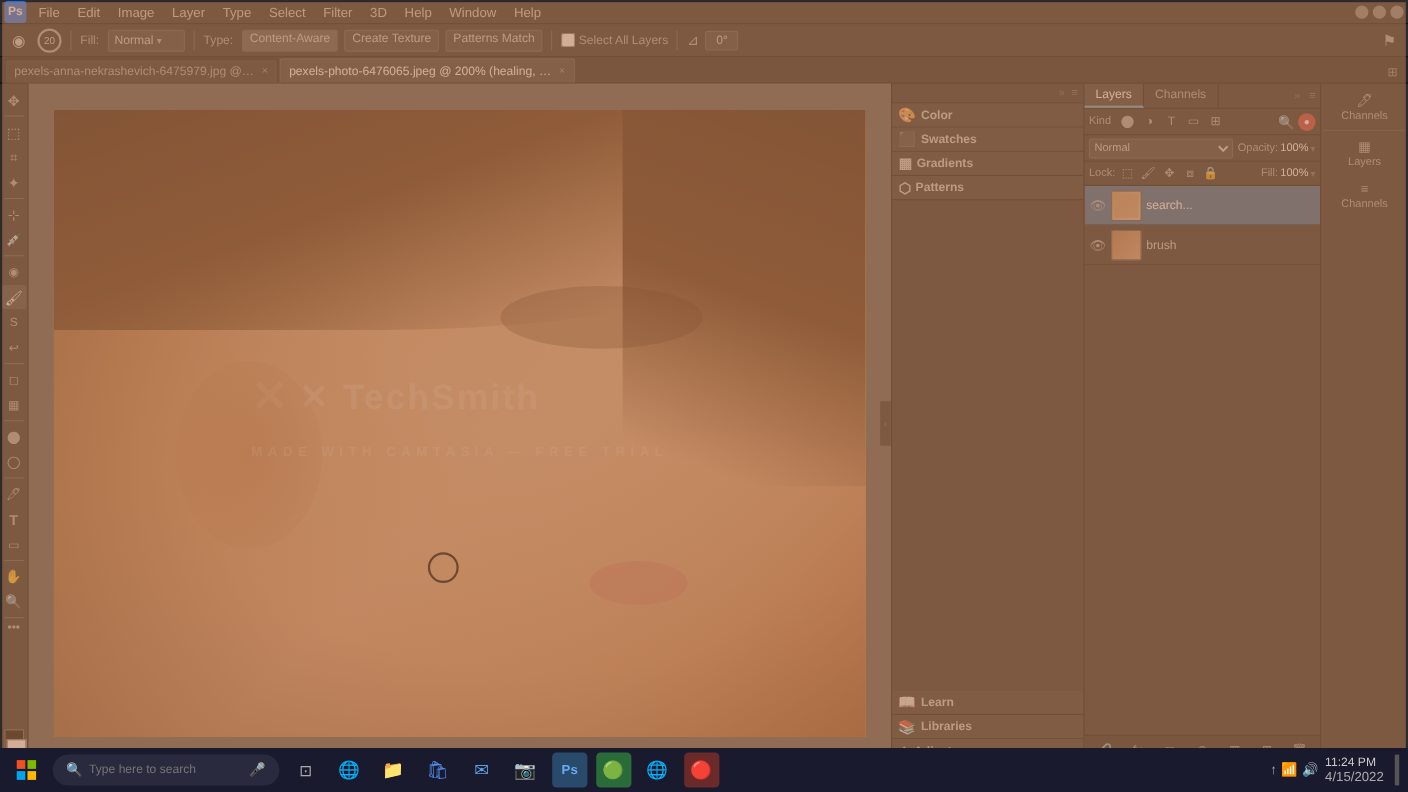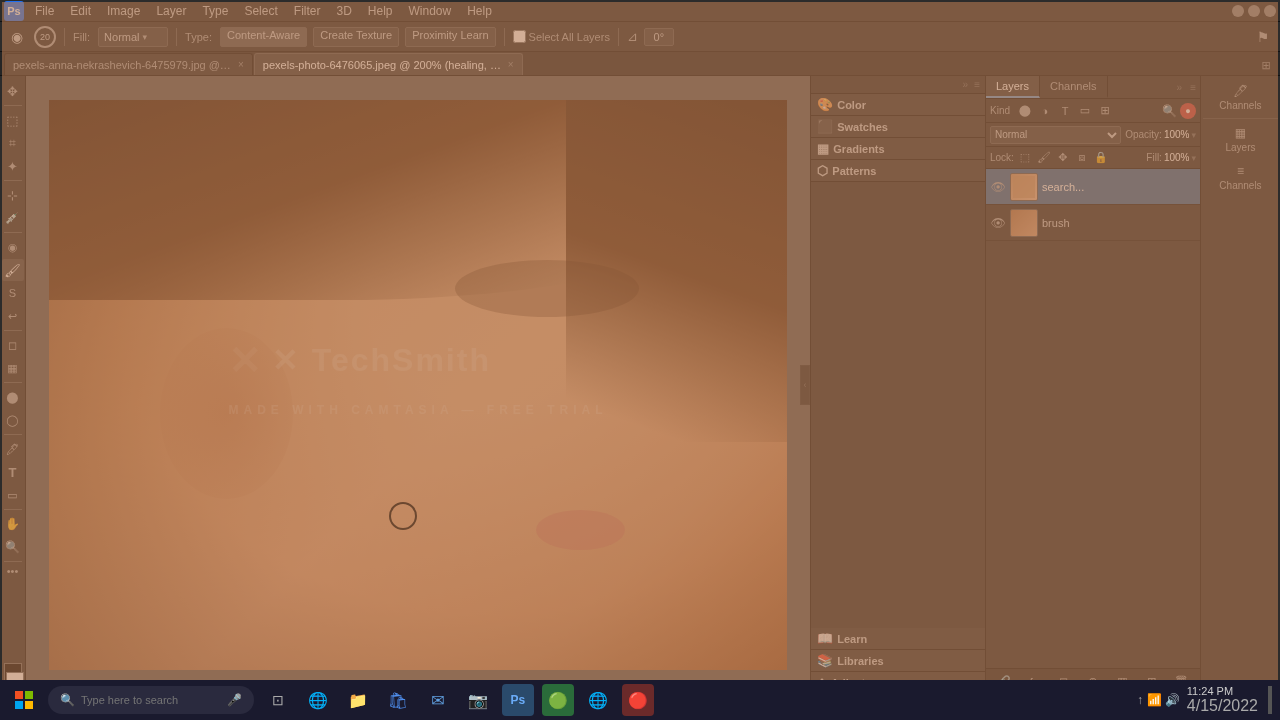--- a/index.html
+++ b/index.html
@@ -135,21 +135,21 @@
   <div class="separator"></div>
   <span class="toolbar-label">Fill:</span>
   <div class="fake-select" style="display:flex;align-items:center;gap:3px;padding:0 5px;height:20px;min-width:70px;background:#3c3c3c;border:1px solid #555;border-radius:2px;cursor:pointer;font-size:11px;color:#ccc;">
     <span>Normal</span>
     <span style="font-size:9px;color:#aaa;">▾</span>
   </div>
   <div class="separator"></div>
   <span class="toolbar-label">Type:</span>
   <div class="toolbar-type-btn active">Content-Aware</div>
   <div class="toolbar-type-btn">Create Texture</div>
-  <div class="toolbar-type-btn">Proximity Learn</div>
+  <div class="toolbar-type-btn">Patterns Match</div>
   <div class="separator"></div>
   <div class="checkbox-wrap">
     <input type="checkbox" style="cursor: pointer;">
     <span>Select All Layers</span>
   </div>
   <div class="separator"></div>
   <div style="font-size:13px;color:#aaa;">⊿</div>
   <div class="angle-box">0°</div>
   <div style="flex:1;"></div>
   <div style="width:22px;height:22px;display:flex;align-items:center;justify-content:center;font-size:14px;color:#aaa;cursor:pointer;">⚑</div>
@@ -428,17 +428,17 @@
   <div style="flex:1;"></div>
 
   <div style="display:flex;align-items:center;gap:6px;font-size:11px;color:#ccc;">
     <div style="display:flex;gap:4px;font-size:12px;color:#aaa;">
       <span style="cursor:pointer;">↑</span>
       <span style="cursor:pointer;">📶</span>
       <span style="cursor:pointer;">🔊</span>
     </div>
     <div style="cursor:pointer;">
       <div style="font-size:11px;color:#ccc;">11:24 PM</div>
-      <div style="font-size:16px;color:#aaa;">4/15/2022</div>
+      <div style="font-size:12px;color:#aaa;">4/15/2022</div>
     </div>
     <div style="width:4px;height:28px;background:#555;cursor:pointer;margin-left:4px;"></div>
   </div>
 </div>
 
 </body></html>

